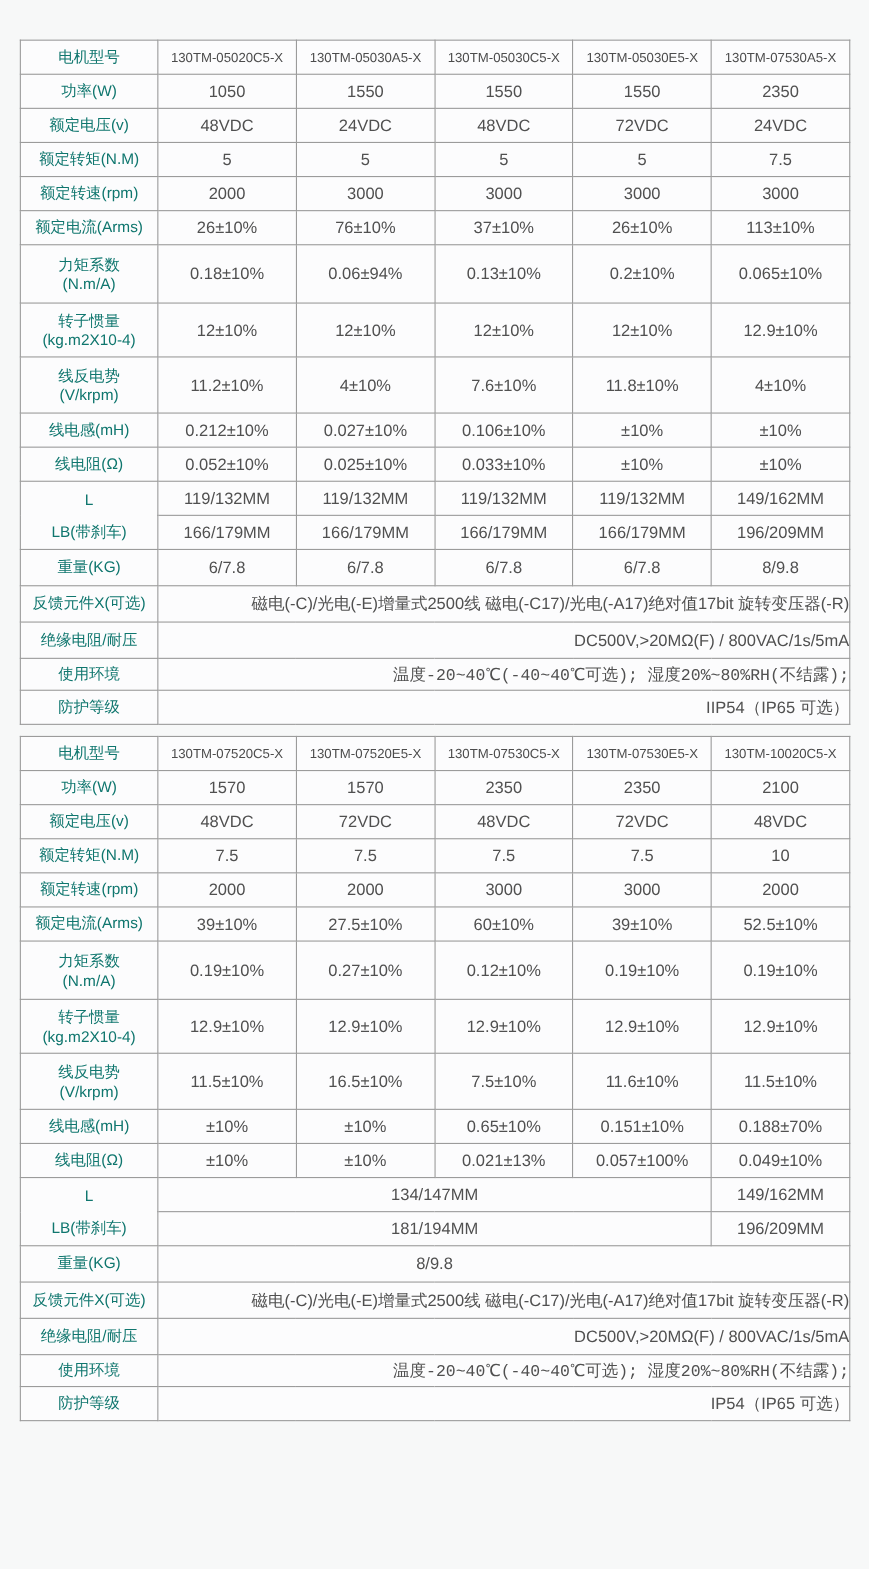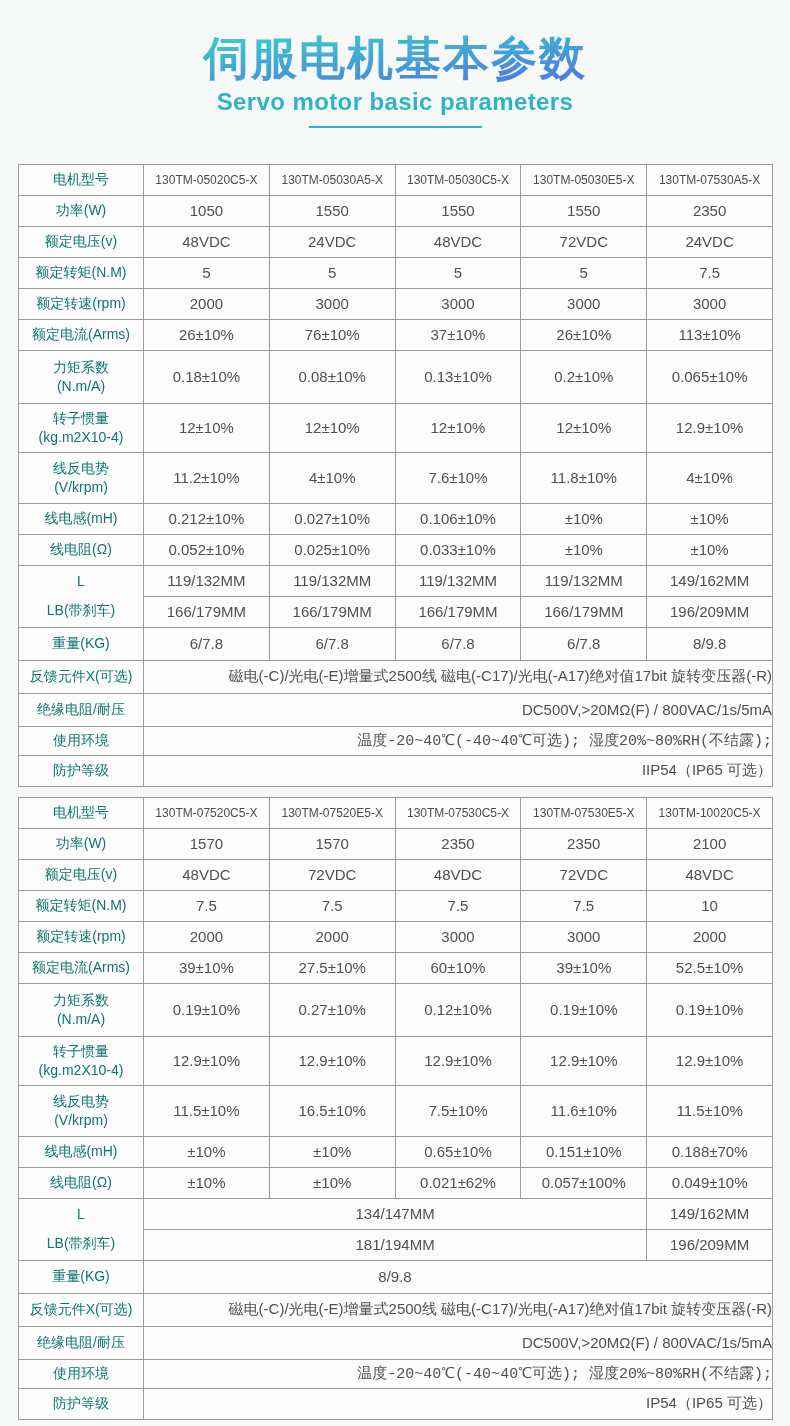--- a/index.html
+++ b/index.html
@@ -45,25 +45,20 @@
   .lbl2 div{line-height:1.3;}
   td.llb{padding:0;}
   .llb-line{height:30px;display:flex;align-items:center;justify-content:center;font-size:14px;}
   td.fval{text-align:right;padding-left:11px;font-size:15px;}
   td.wshift{padding-right:126px;}
 </style>
 </head>
 <body>
 
 <div class="page">
-  <div class="header">
-    <h1 class="title">伺服电机基本参数</h1>
-    <div class="subtitle">Servo motor basic parameters</div>
-    <div class="title-underline"></div>
-  </div>
 
   <div class="tables">
 
     <table>
       <colgroup>
           <col class="c-label">
           <col class="c-data">
           <col class="c-data">
           <col class="c-data">
           <col class="c-data">
@@ -117,21 +112,21 @@
         <td>37±10%</td>
         <td>26±10%</td>
         <td>113±10%</td>
       </tr>
       <tr class="h52">
         <td class="lbl lbl2">
           <div>力矩系数</div>
           <div>(N.m/A)</div>
         </td>
         <td>0.18±10%</td>
-        <td>0.08±10%</td>
+        <td>0.06±94%</td>
         <td>0.13±10%</td>
         <td>0.2±10%</td>
         <td>0.065±10%</td>
       </tr>
       <tr class="h49">
         <td class="lbl lbl2">
           <div>转子惯量</div>
           <div>(kg.m2X10-4)</div>
         </td>
         <td>12±10%</td>
@@ -308,21 +303,21 @@
         <td>±10%</td>
         <td>±10%</td>
         <td>0.65±10%</td>
         <td>0.151±10%</td>
         <td>0.188±70%</td>
       </tr>
       <tr class="h31">
         <td class="lbl">线电阻(Ω)</td>
         <td>±10%</td>
         <td>±10%</td>
-        <td>0.021±62%</td>
+        <td>0.021±13%</td>
         <td>0.057±100%</td>
         <td>0.049±10%</td>
       </tr>
       <tr class="h31">
         <td class="lbl llb" rowspan="2">
           <div class="llb-line">L</div>
           <div class="llb-line">LB(带刹车)</div>
         </td>
         <td colspan="4">134/147MM</td>
         <td>149/162MM</td>

